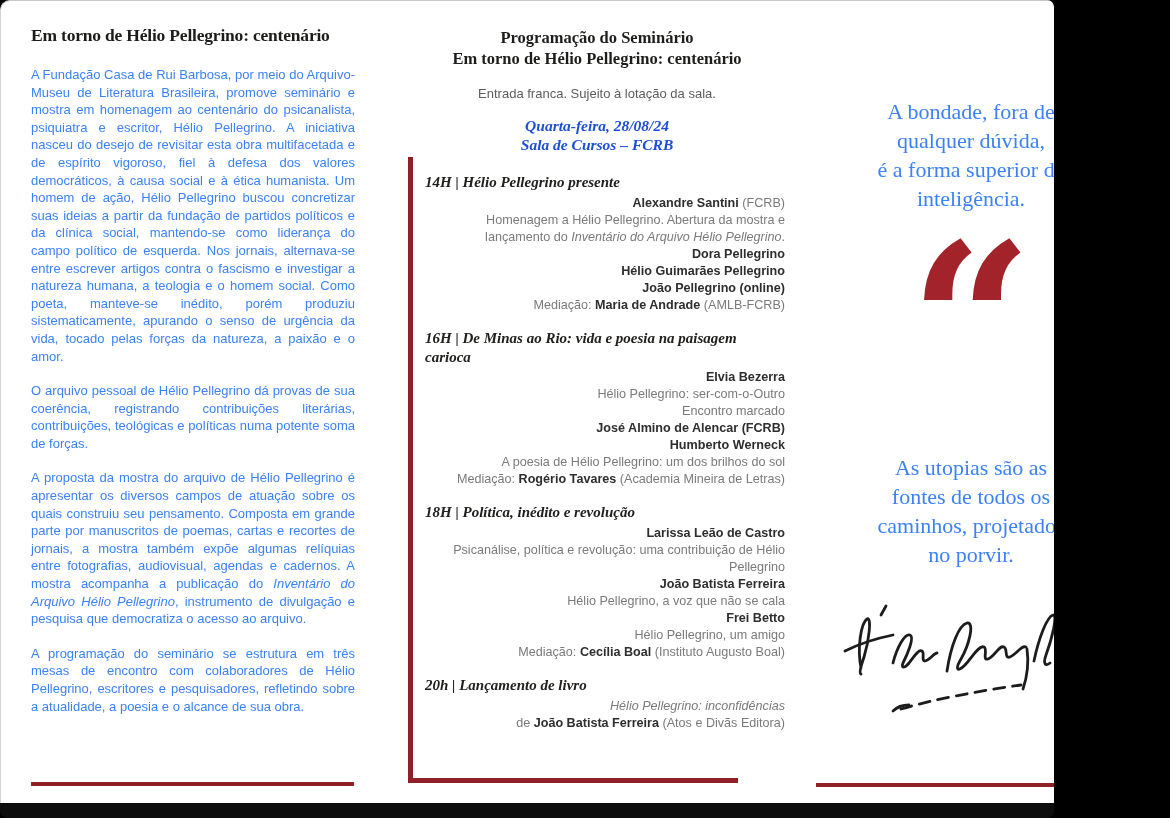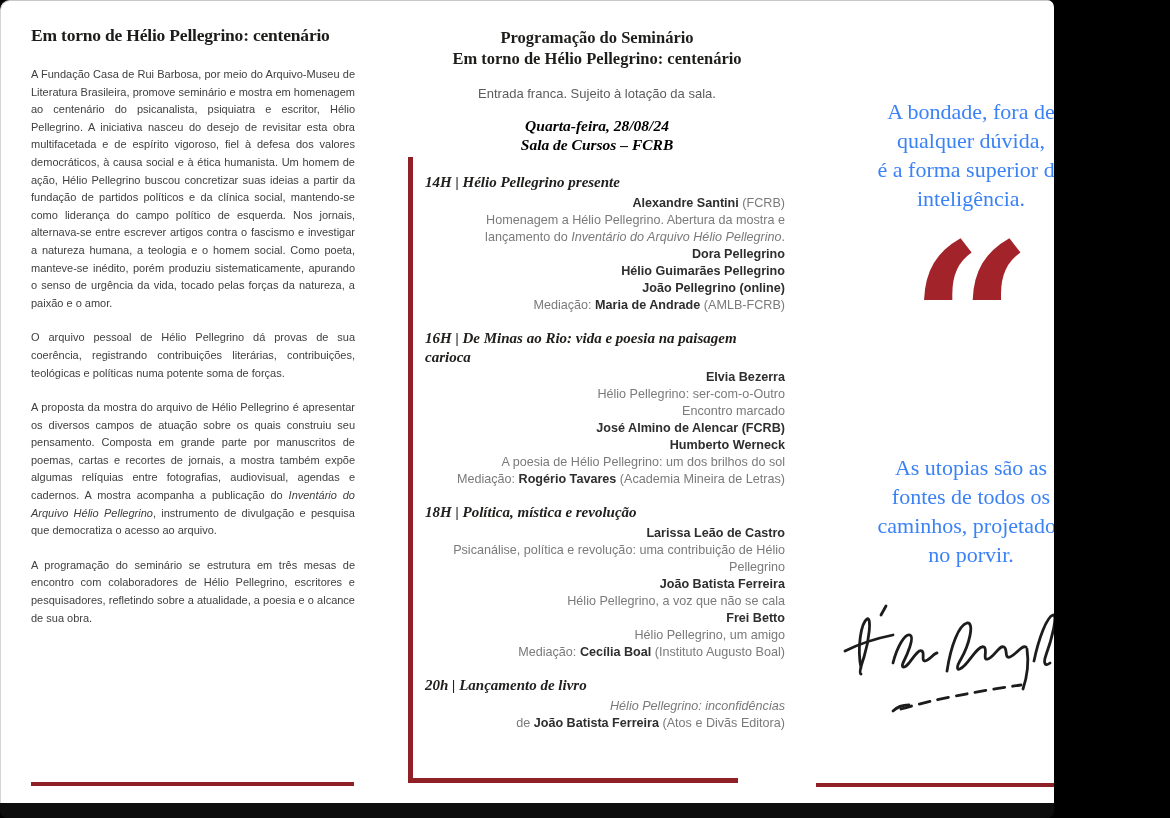--- a/index.html
+++ b/index.html
@@ -2,28 +2,28 @@
 <html><head>
 <meta charset="utf-8">
 <style>
   html,body{margin:0;padding:0;background:#000;}
   .frame{position:relative;width:1054px;height:818px;background:#0d0d0d;border-radius:7px;overflow:hidden;font-family:"Liberation Sans",sans-serif;}
   .sheet{position:absolute;left:0;top:0;width:1156px;height:802px;background:#ffffff;border-top:1px solid #c8c8c8;border-left:1px solid #d4d4d4;border-radius:10px 8px 0 0;}
 
   
   .col-left{position:absolute;left:30px;top:24px;width:324px;color:#3f3f3f;}
   .left-title{font-family:"Liberation Serif",serif;font-weight:bold;font-size:17.5px;color:#1c1c1a;letter-spacing:-0.2px;margin:0 0 20px 0;}
-  .body-p{font-size:11px;line-height:17.6px;text-align:justify;margin:0 0 17px 0;color:#404040;}
+  .body-p{font-size:13px;line-height:17.6px;text-align:justify;margin:0 0 17px 0;color:#3b82f6;}
   .body-p i{font-style:italic;}
 
   
   .mid-header{position:absolute;left:400px;top:26px;width:392px;text-align:center;}
   .mid-title{font-family:"Liberation Serif",serif;font-weight:bold;font-size:16.5px;line-height:1.3;color:#1d1d1b;margin:0;}
   .mid-note{font-size:13px;color:#5c5c5c;margin:16px 0 0 0;}
-  .mid-date{font-family:"Liberation Serif",serif;font-style:italic;font-weight:bold;font-size:15.5px;line-height:1.25;color:#000000;margin:15px 0 0 0;}
+  .mid-date{font-family:"Liberation Serif",serif;font-style:italic;font-weight:bold;font-size:15.5px;line-height:1.25;color:#1d4ed8;margin:15px 0 0 0;}
 
   .mid-vbar{position:absolute;left:407px;top:156px;width:5px;height:625px;background:#8e2026;}
   .rule{position:absolute;height:4px;background:#8e2026;}
   .rule-left{left:30px;top:781px;width:323px;}
   .rule-mid{left:407px;top:777px;width:330px;height:5px;}
   .rule-right{left:815px;top:782px;width:310px;}
 
   .col-mid{position:absolute;left:424px;top:160px;width:360px;}
   .session{margin:0 0 15px 0;}
   .session-heading{font-family:"Liberation Serif",serif;font-style:italic;font-weight:bold;font-size:15px;line-height:1.25;color:#21201e;margin:12px 0 3px 0;}
@@ -83,21 +83,21 @@
         <p class="pline"><b>Elvia Bezerra</b></p>
         <p class="pline">Hélio Pellegrino: ser-com-o-Outro</p>
         <p class="pline">Encontro marcado</p>
         <p class="pline"><b>José Almino de Alencar (FCRB)</b></p>
         <p class="pline"><b>Humberto Werneck</b></p>
         <p class="pline">A poesia de Hélio Pellegrino: um dos brilhos do sol</p>
         <p class="pline"><span class="bind-sp">Mediação: </span><b class="bind-sp">Rogério Tavares</b><span class="bind-sp"> (Academia Mineira de Letras)</span></p>
       </div>
 
       <div class="session">
-        <p class="session-heading">18H | Política, mística e revolução</p>
+        <p class="session-heading">18H | Política, inédito e revolução</p>
         <p class="pline"><b>Larissa Leão de Castro</b></p>
         <p class="pline">Psicanálise, política e revolução: uma contribuição de Hélio Pellegrino</p>
         <p class="pline"><b>João Batista Ferreira</b></p>
         <p class="pline">Hélio Pellegrino, a voz que não se cala</p>
         <p class="pline"><b>Frei Betto</b></p>
         <p class="pline">Hélio Pellegrino, um amigo</p>
         <p class="pline"><span class="bind-sp">Mediação: </span><b class="bind-sp">Cecília Boal</b><span class="bind-sp"> (Instituto Augusto Boal)</span></p>
       </div>
 
       <div class="session">

